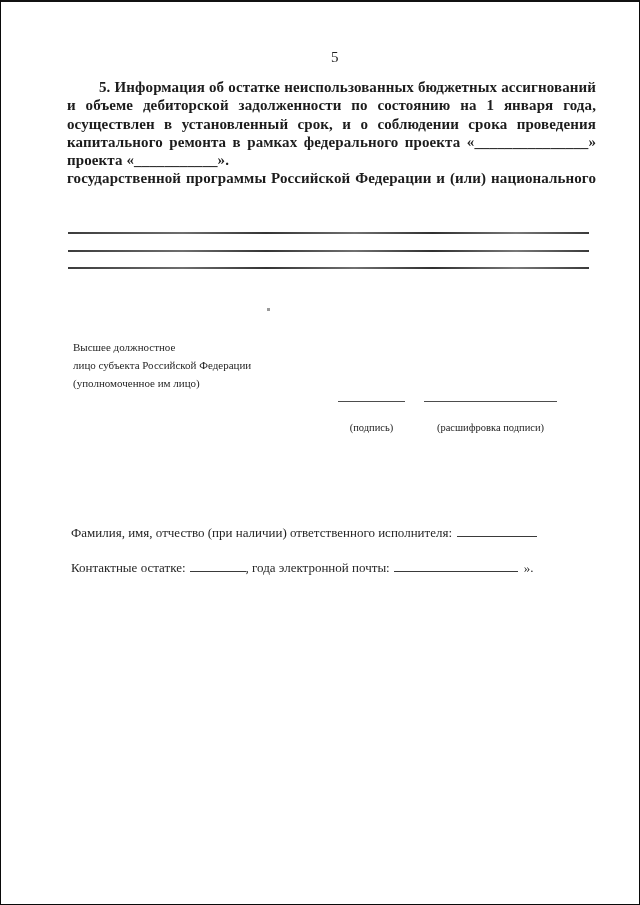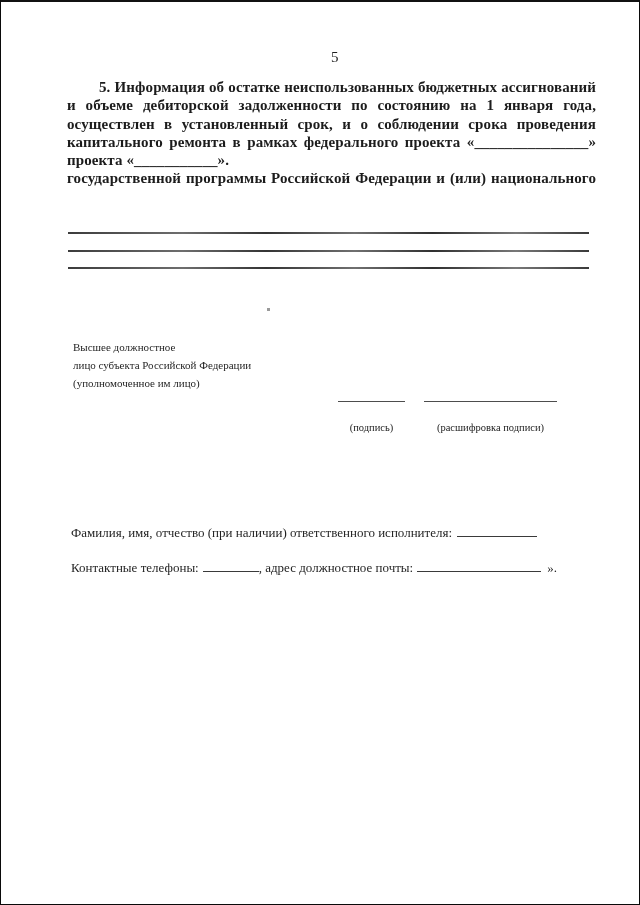--- a/index.html
+++ b/index.html
@@ -145,16 +145,16 @@
   <div class="sig-line sig-line-1"></div>
   <div class="sig-line sig-line-2"></div>
   <div class="sig-caption sig-caption-1">(подпись)</div>
   <div class="sig-caption sig-caption-2">(расшифровка подписи)</div>
 
   <div class="footer-line footer-line-1">
     <span>Фамилия, имя, отчество (при наличии) ответственного исполнителя:</span><span class="blank blank-executor"></span>
   </div>
 
   <div class="footer-line footer-line-2">
-    <span>Контактные телефоны:</span><span class="blank blank-phone"></span><span>, адрес должностное почты:</span><span class="blank blank-email"></span><span>».</span>
+    <span>Контактные остатке:</span><span class="blank blank-phone"></span><span>, года электронной почты:</span><span class="blank blank-email"></span><span>».</span>
   </div>
 
 </div>
 
 </body></html>

